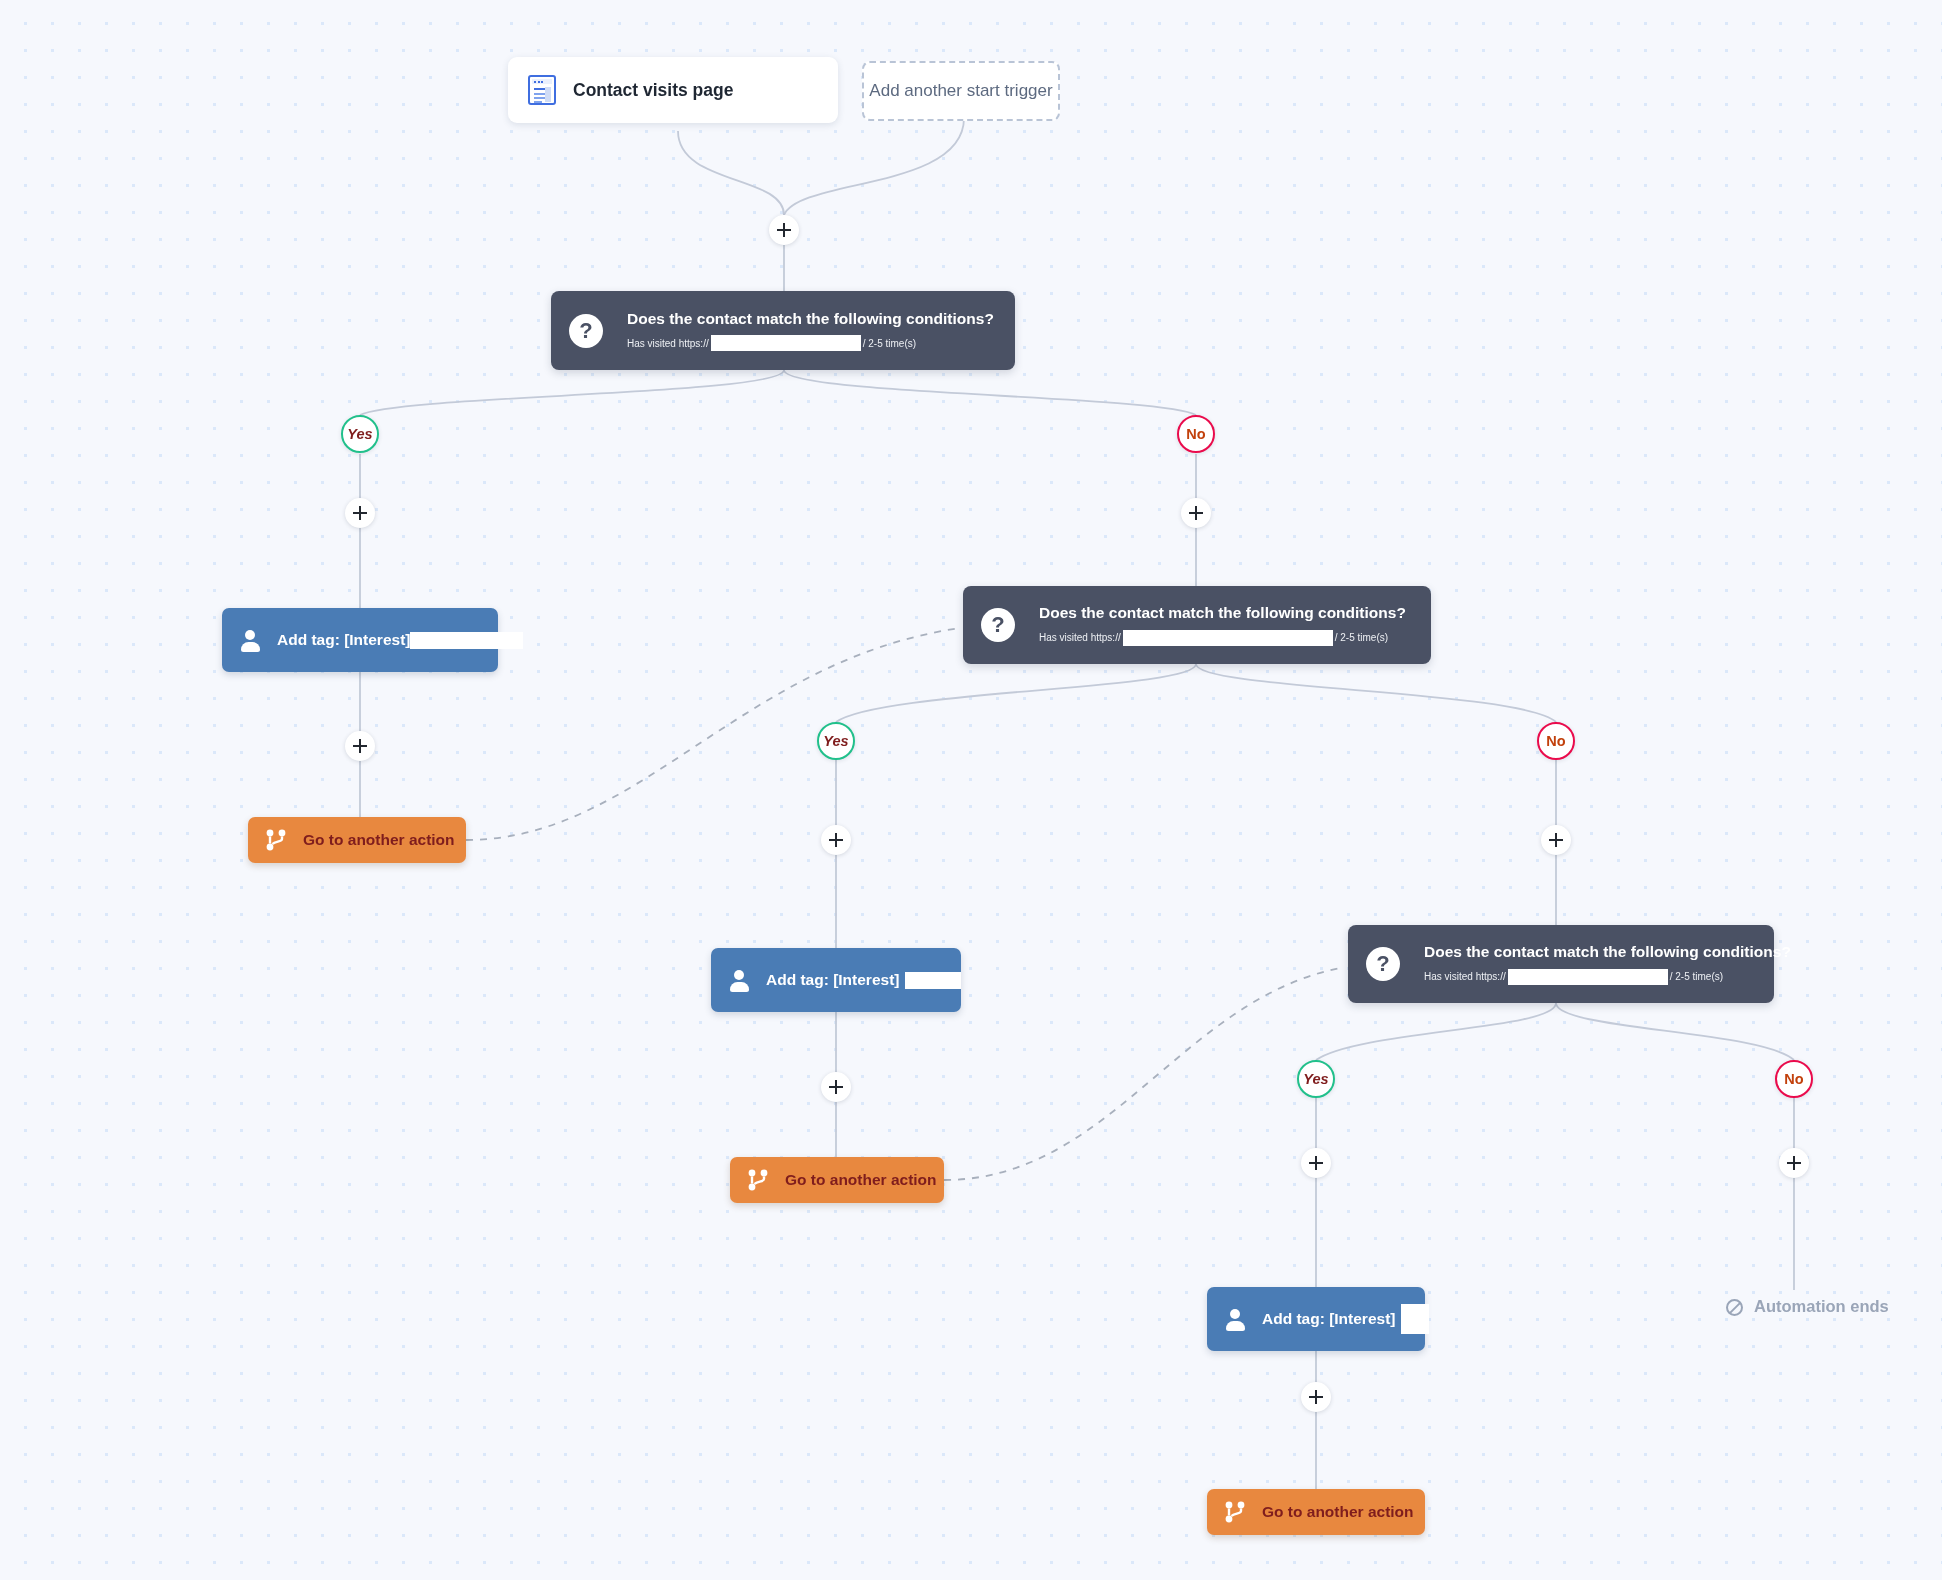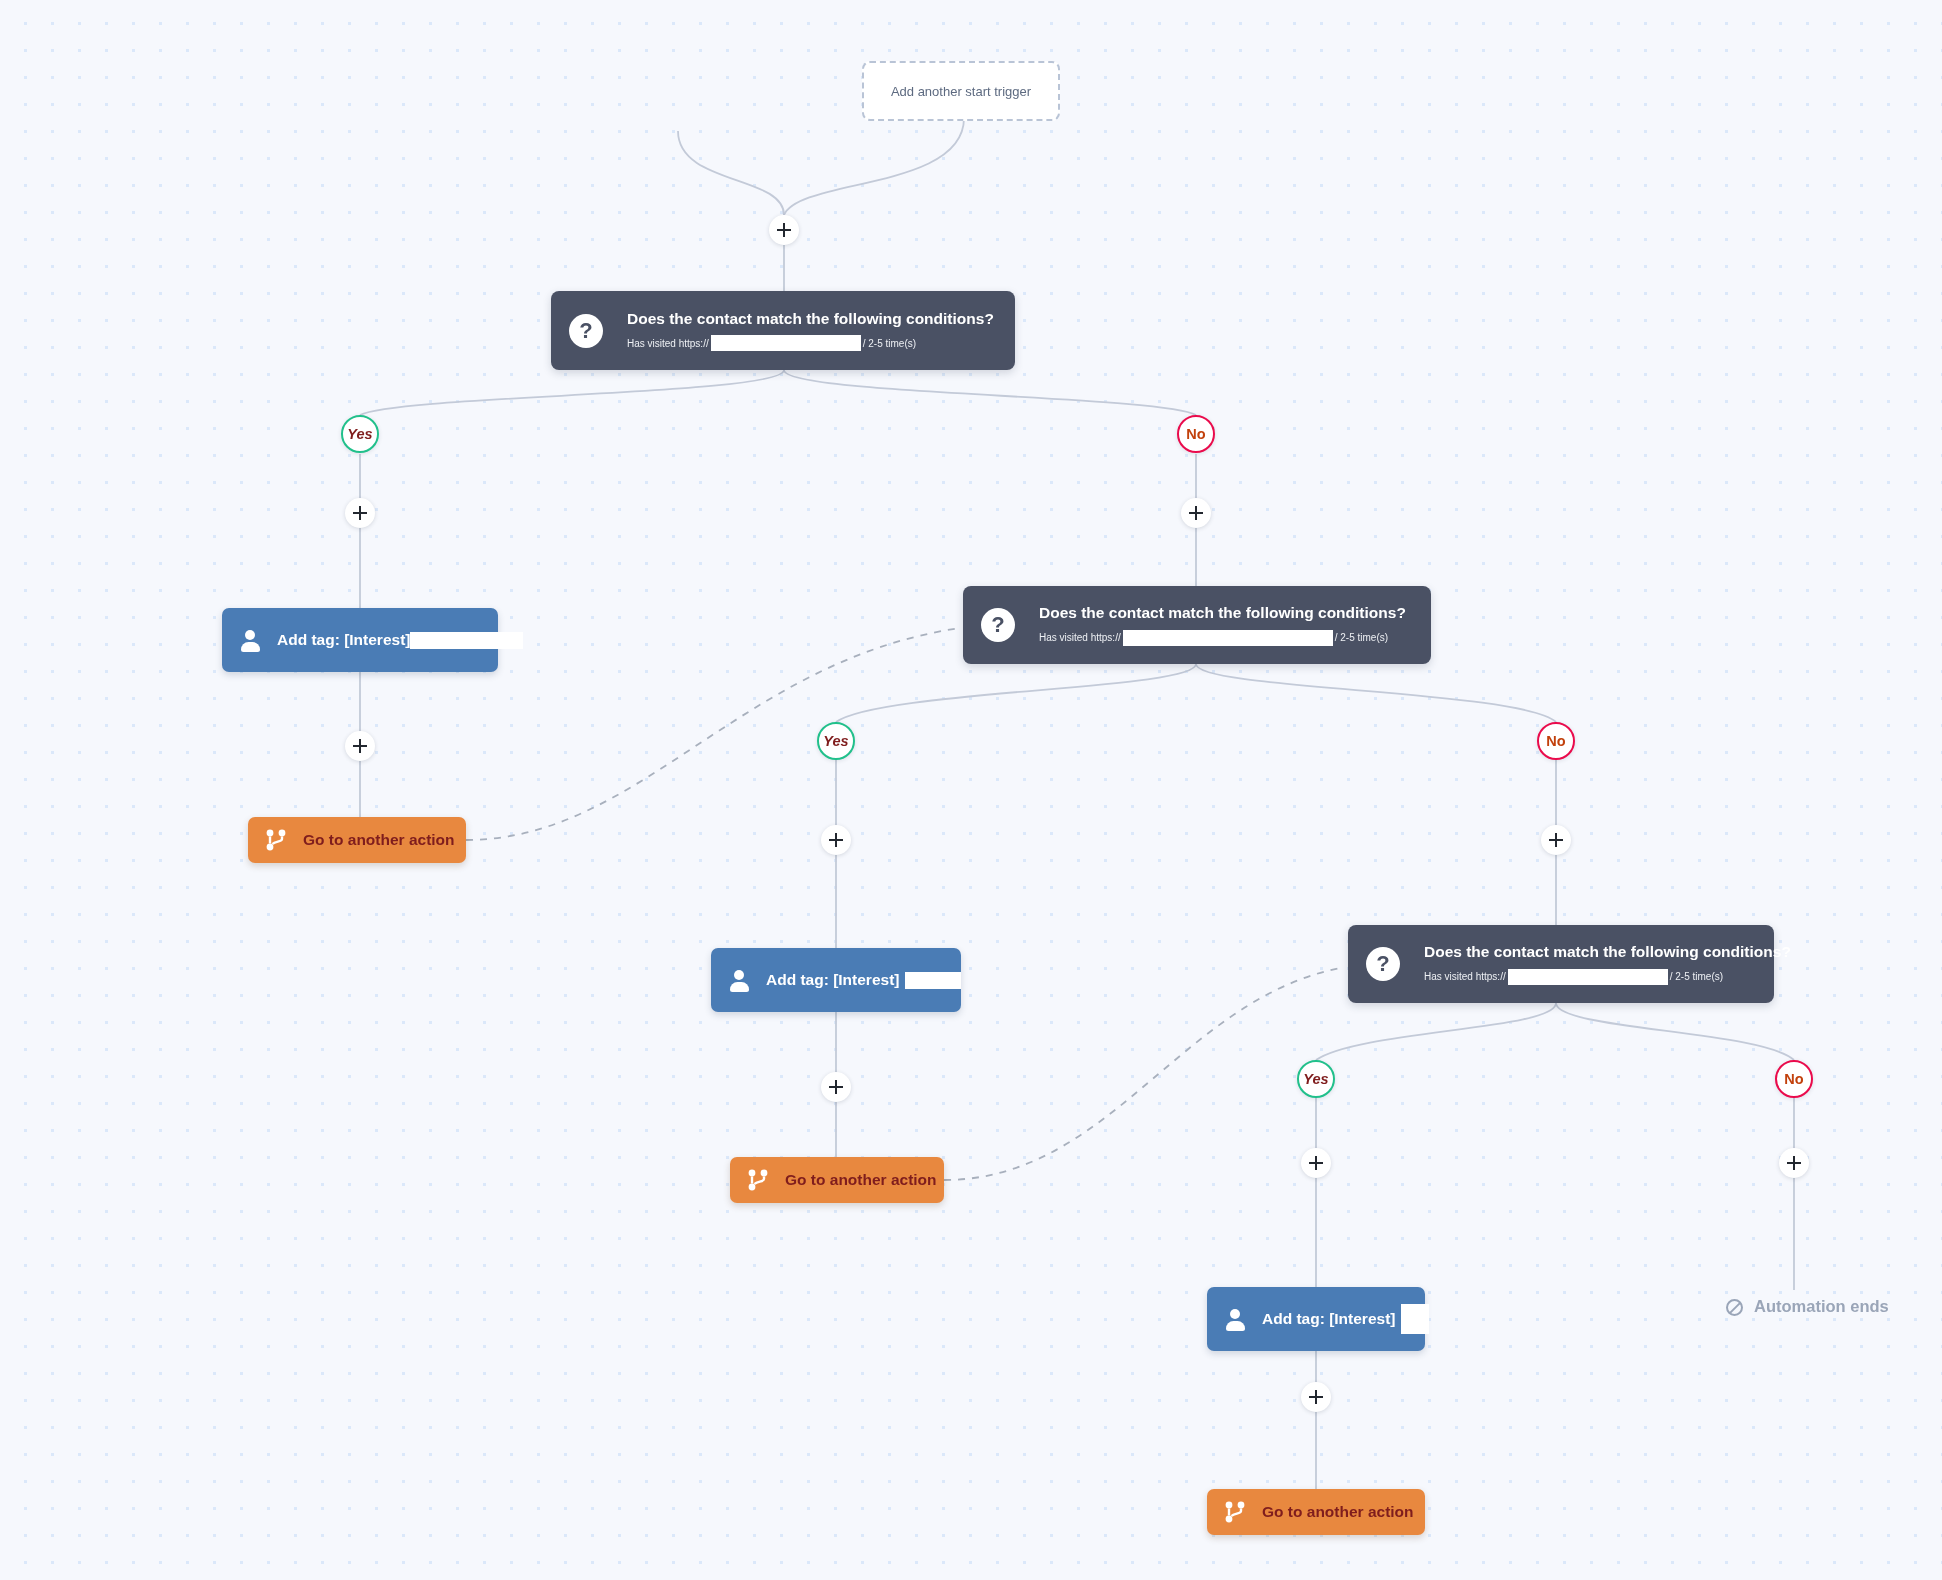--- a/index.html
+++ b/index.html
@@ -84,21 +84,21 @@
 
   .add-trigger {
     background: #ffffff;
     border: 2px dashed #b9c4d6;
     border-radius: 8px;
     height: 60px;
     justify-content: center;
     padding: 0 18px;
   }
   .add-trigger-label {
-    font-size: 13px;
+    font-size: 17px;
     color: #5d6a80;
     white-space: nowrap;
   }
 
   
   .condition {
     background: #4a5164;
     border-radius: 8px;
     box-shadow: 0 3px 8px rgba(40,50,70,0.18);
     padding: 0 20px 0 18px;
@@ -299,20 +299,35 @@
       <path d="M 1794 1098 L 1794 1290"></path>
     </g>
     <g fill="none" stroke="#a8b0bd" stroke-width="1.8" stroke-dasharray="7 7">
 
       <path d="M 466 840 C 640 840, 740 660, 960 628"></path>
 
       <path d="M 944 1180 C 1110 1180, 1180 1000, 1340 968"></path>
     </g>
   </svg>
 
+  <div class="node trigger" style="left:508px; top:57px; width:330px;">
+    <span class="page-icon">
+      <span class="tb">
+          <i></i>
+          <i></i>
+          <i></i>
+        </span>
+      <span class="ln l1"></span>
+        <span class="ln l2"></span>
+      <span class="ln l3"></span>
+        <span class="ln l4"></span>
+      <span class="blk"></span>
+    </span>
+    <span class="trigger-label">Contact visits page</span>
+  </div>
 
   <div class="node add-trigger" style="left:862px; top:61px; width:198px;">
     <span class="add-trigger-label">Add another start trigger</span>
   </div>
 
   <div class="plus" style="left:769px; top:215px;"></div>
   <div class="plus" style="left:345px; top:498px;"></div>
   <div class="plus" style="left:1181px; top:498px;"></div>
   <div class="plus" style="left:345px; top:731px;"></div>
   <div class="plus" style="left:821px; top:825px;"></div>

